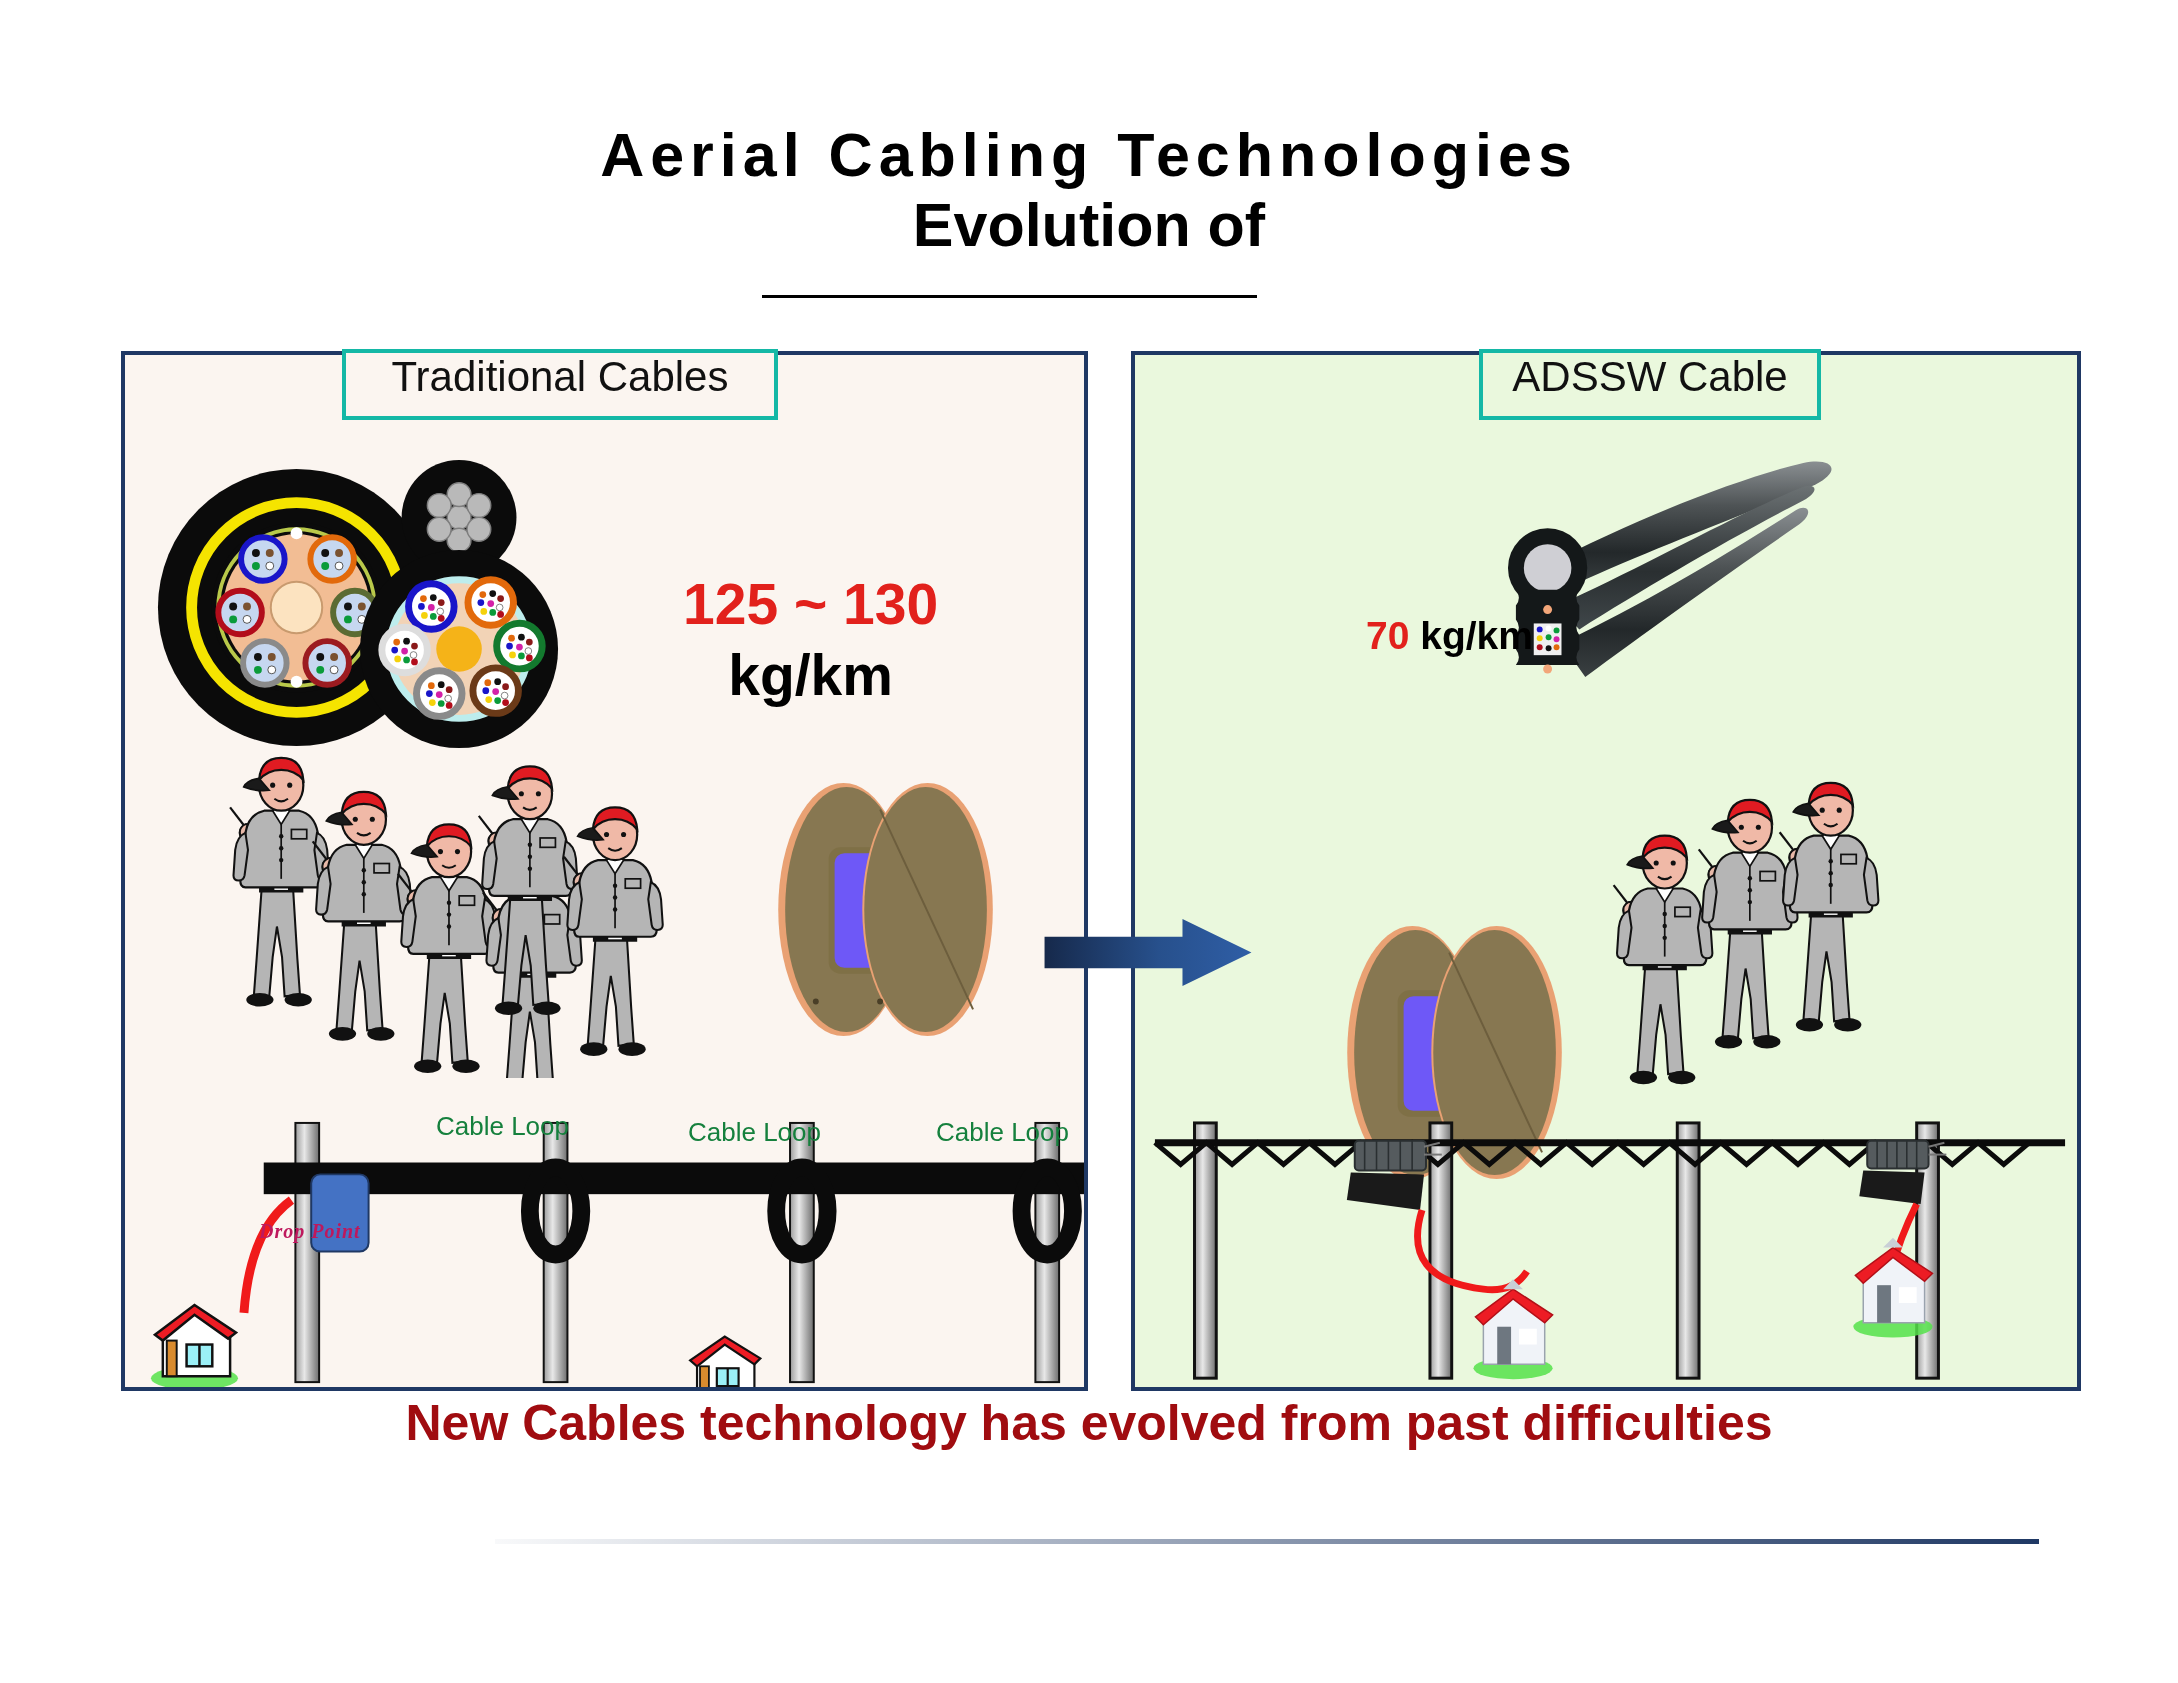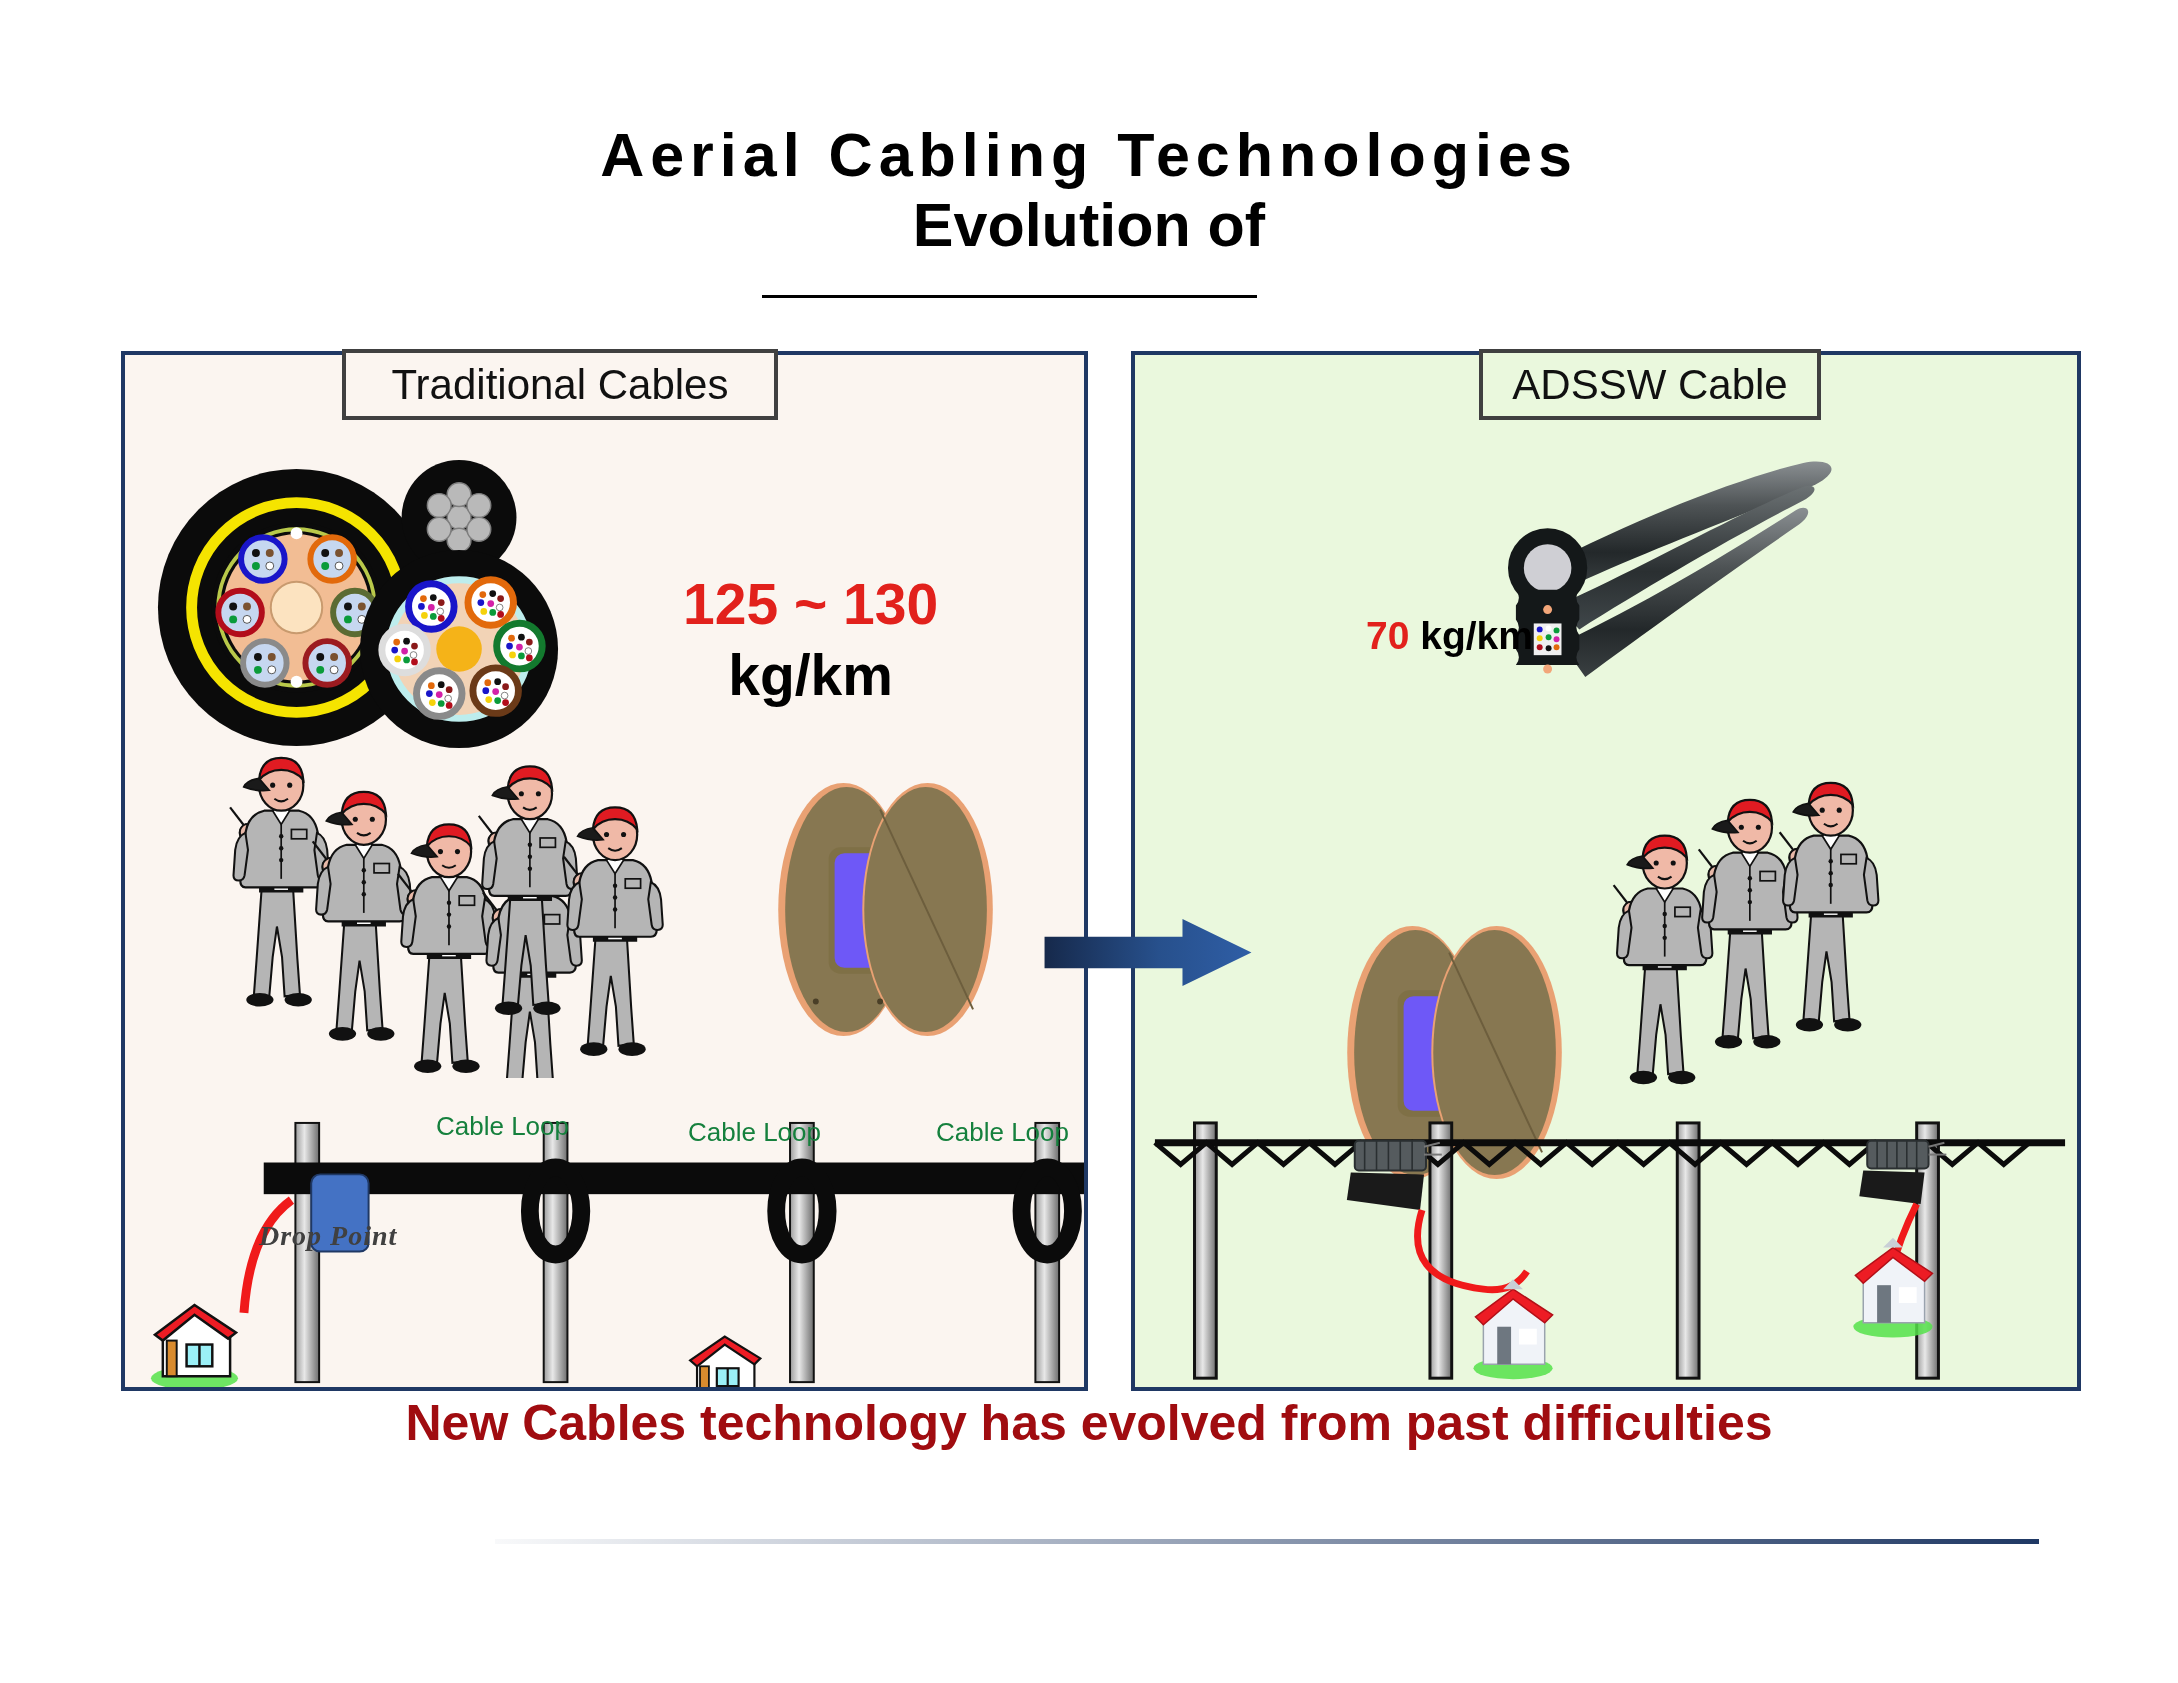--- a/index.html
+++ b/index.html
@@ -58,24 +58,23 @@
   }
   #panel-adssw {
     left: 1131px; top: 351px;
     width: 950px; height: 1040px;
     background: #EAF8DD;
   }
 
   .panel-header {
     position: absolute;
     box-sizing: border-box;
-    border: 4px solid #404040;
+    border: 4px solid #14b8a6;
     background: transparent;
     display: flex;
-    align-items: center;
     justify-content: center;
     font-size: 42px;
     color: #111111;
     font-family: "Liberation Sans", sans-serif;
     z-index: 20;
   }
   #header-traditional {
     left: 342px; top: 349px;
     width: 436px; height: 71px;
     background: #FBF5F0;
@@ -146,24 +145,24 @@
     white-space: nowrap;
     z-index: 14;
   }
   #loop-label-1 { left: 436px; top: 1111px; }
   #loop-label-2 { left: 688px; top: 1117px; }
   #loop-label-3 { left: 936px; top: 1117px; }
 
   #drop-point-label {
     position: absolute;
     left: 259px; top: 1220px;
-    font-size: 28px;
+    font-size: 20px;
     font-weight: bold;
     font-style: italic;
-    color: #404040;
+    color: #be185d;
     font-family: "Liberation Serif", serif;
     letter-spacing: 1px;
     z-index: 14;
     white-space: nowrap;
   }
 
   
   .scene { position: absolute; }
 </style>
 </head>

